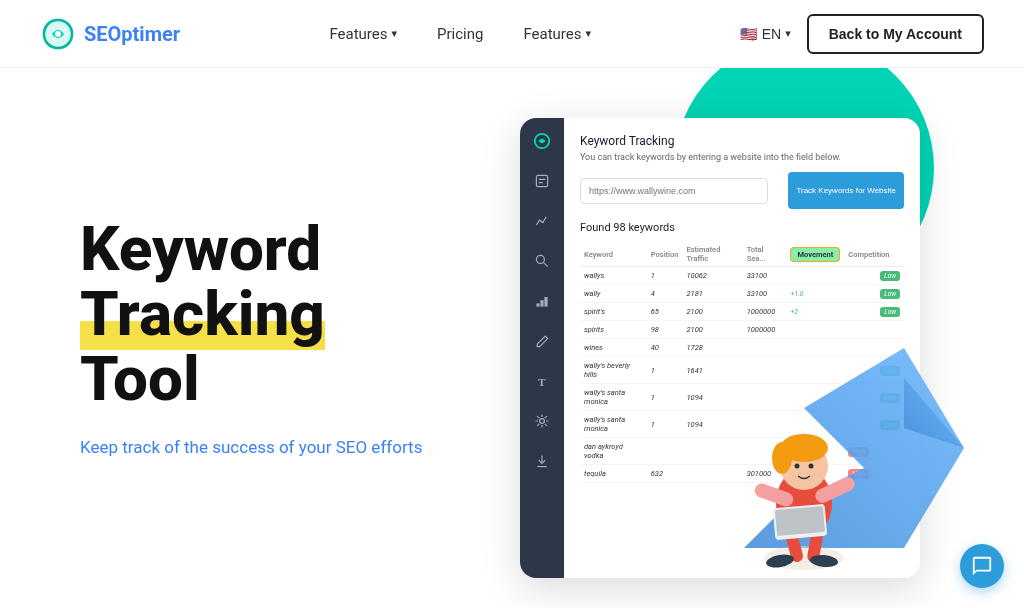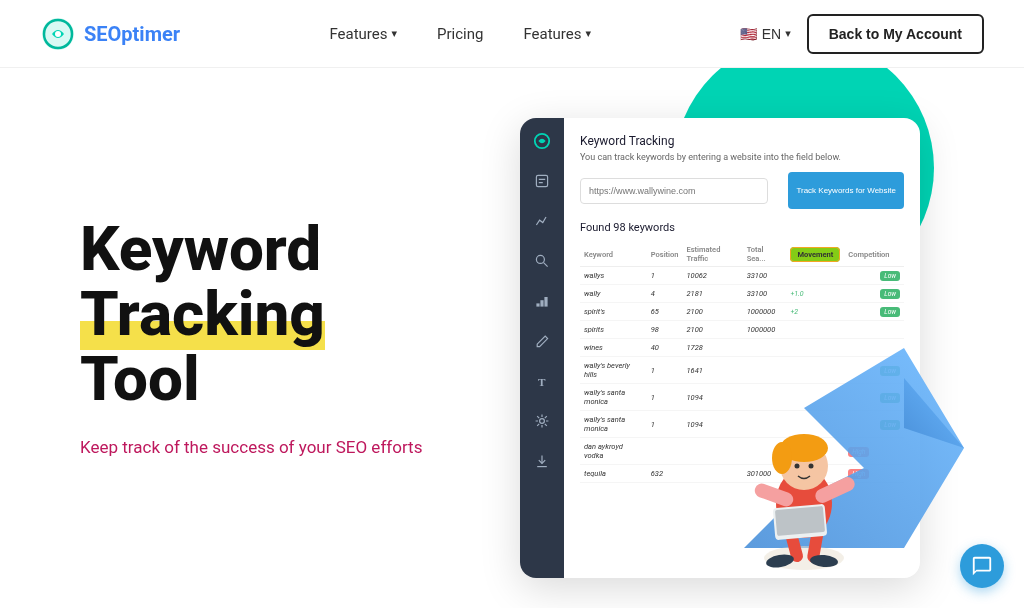--- a/index.html
+++ b/index.html
@@ -100,21 +100,21 @@
       color: #111;
       line-height: 1.05;
       margin-bottom: 24px;
     }
     .highlight {
       background: linear-gradient(180deg, transparent 60%, #f5e04a 60%);
       display: inline;
     }
     .hero-subtitle {
       font-size: 17px;
-      color: #be185d;
+      color: #3b82f6;
       line-height: 1.5;
     }
 
     
     .hero-right {
       flex: 1;
       position: relative;
       height: 100%;
       display: flex;
       align-items: center;
@@ -237,21 +237,21 @@
       font-size: 7.5px;
     }
     .dash-table td {
       padding: 4px 4px;
       color: #333;
       border-bottom: 1px solid #f5f5f5;
       font-size: 7.5px;
       font-style: italic;
     }
     .movement-header {
-      background: #84cc16;
+      background: #86efac;
       border: 1.5px solid #f5a623;
       border-radius: 4px;
       padding: 2px 6px;
       font-size: 7.5px;
       font-weight: 700;
       color: #333;
     }
     .badge-low {
       background: #48bb78;
       color: #fff;

